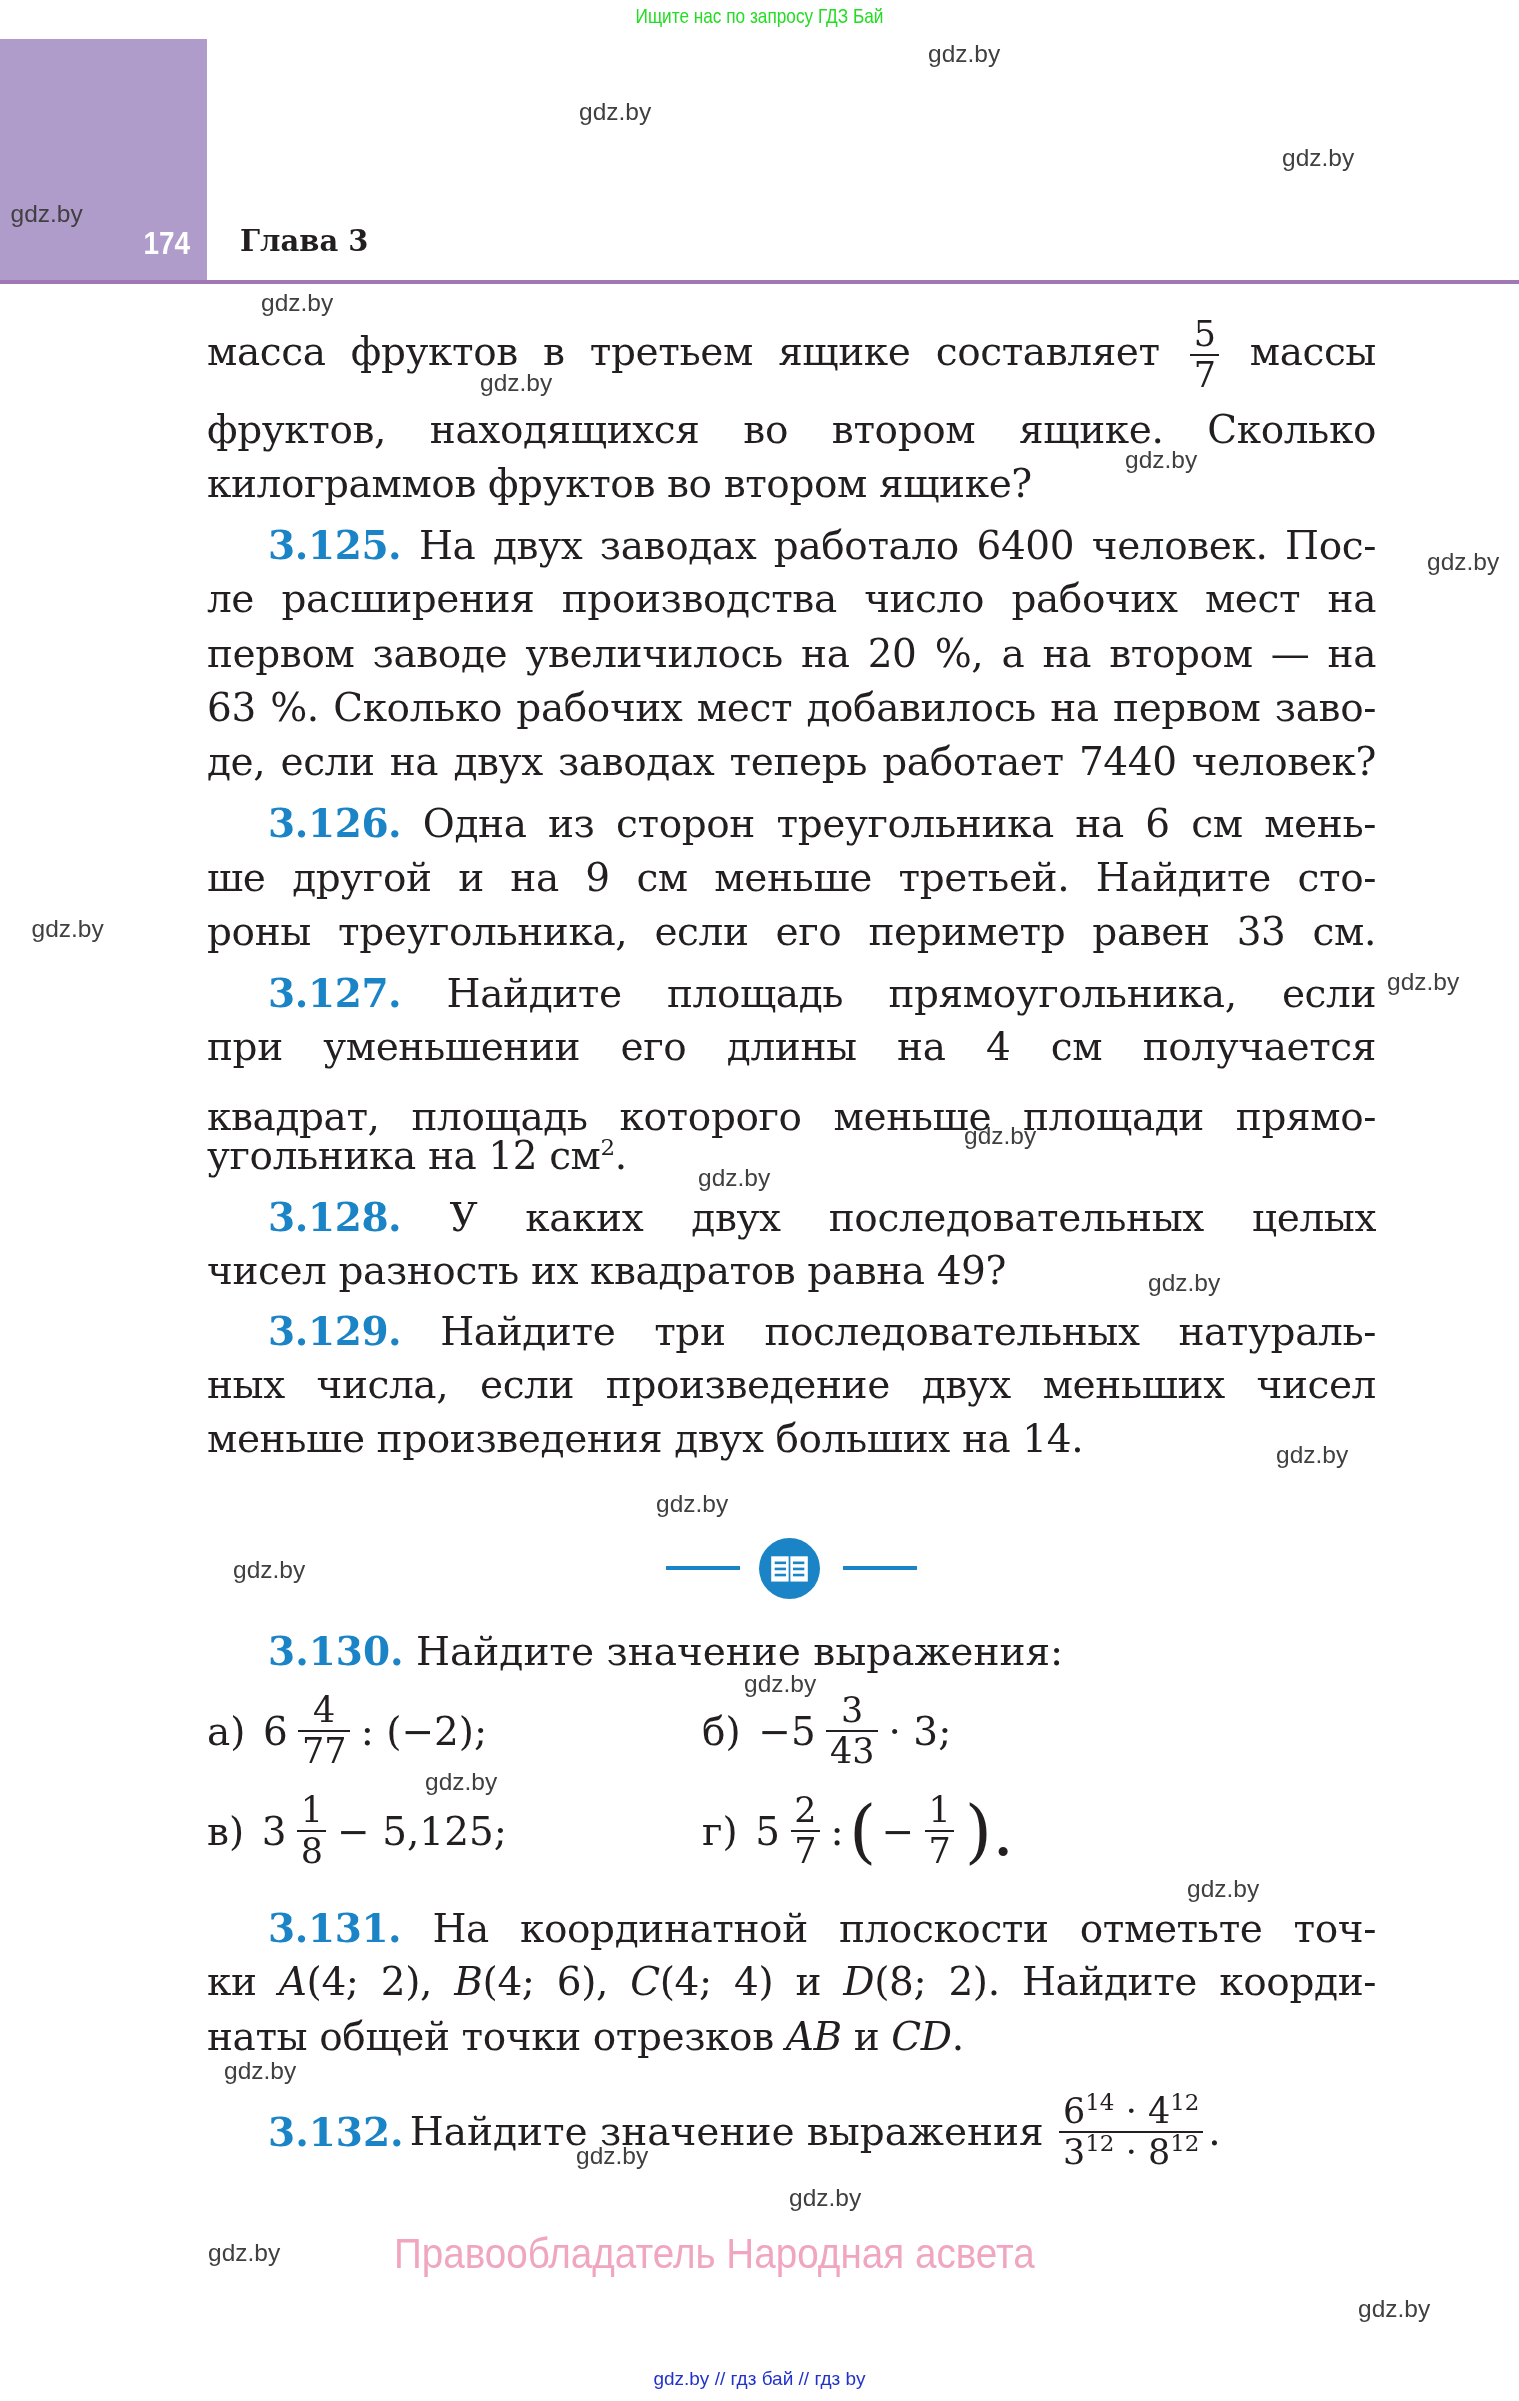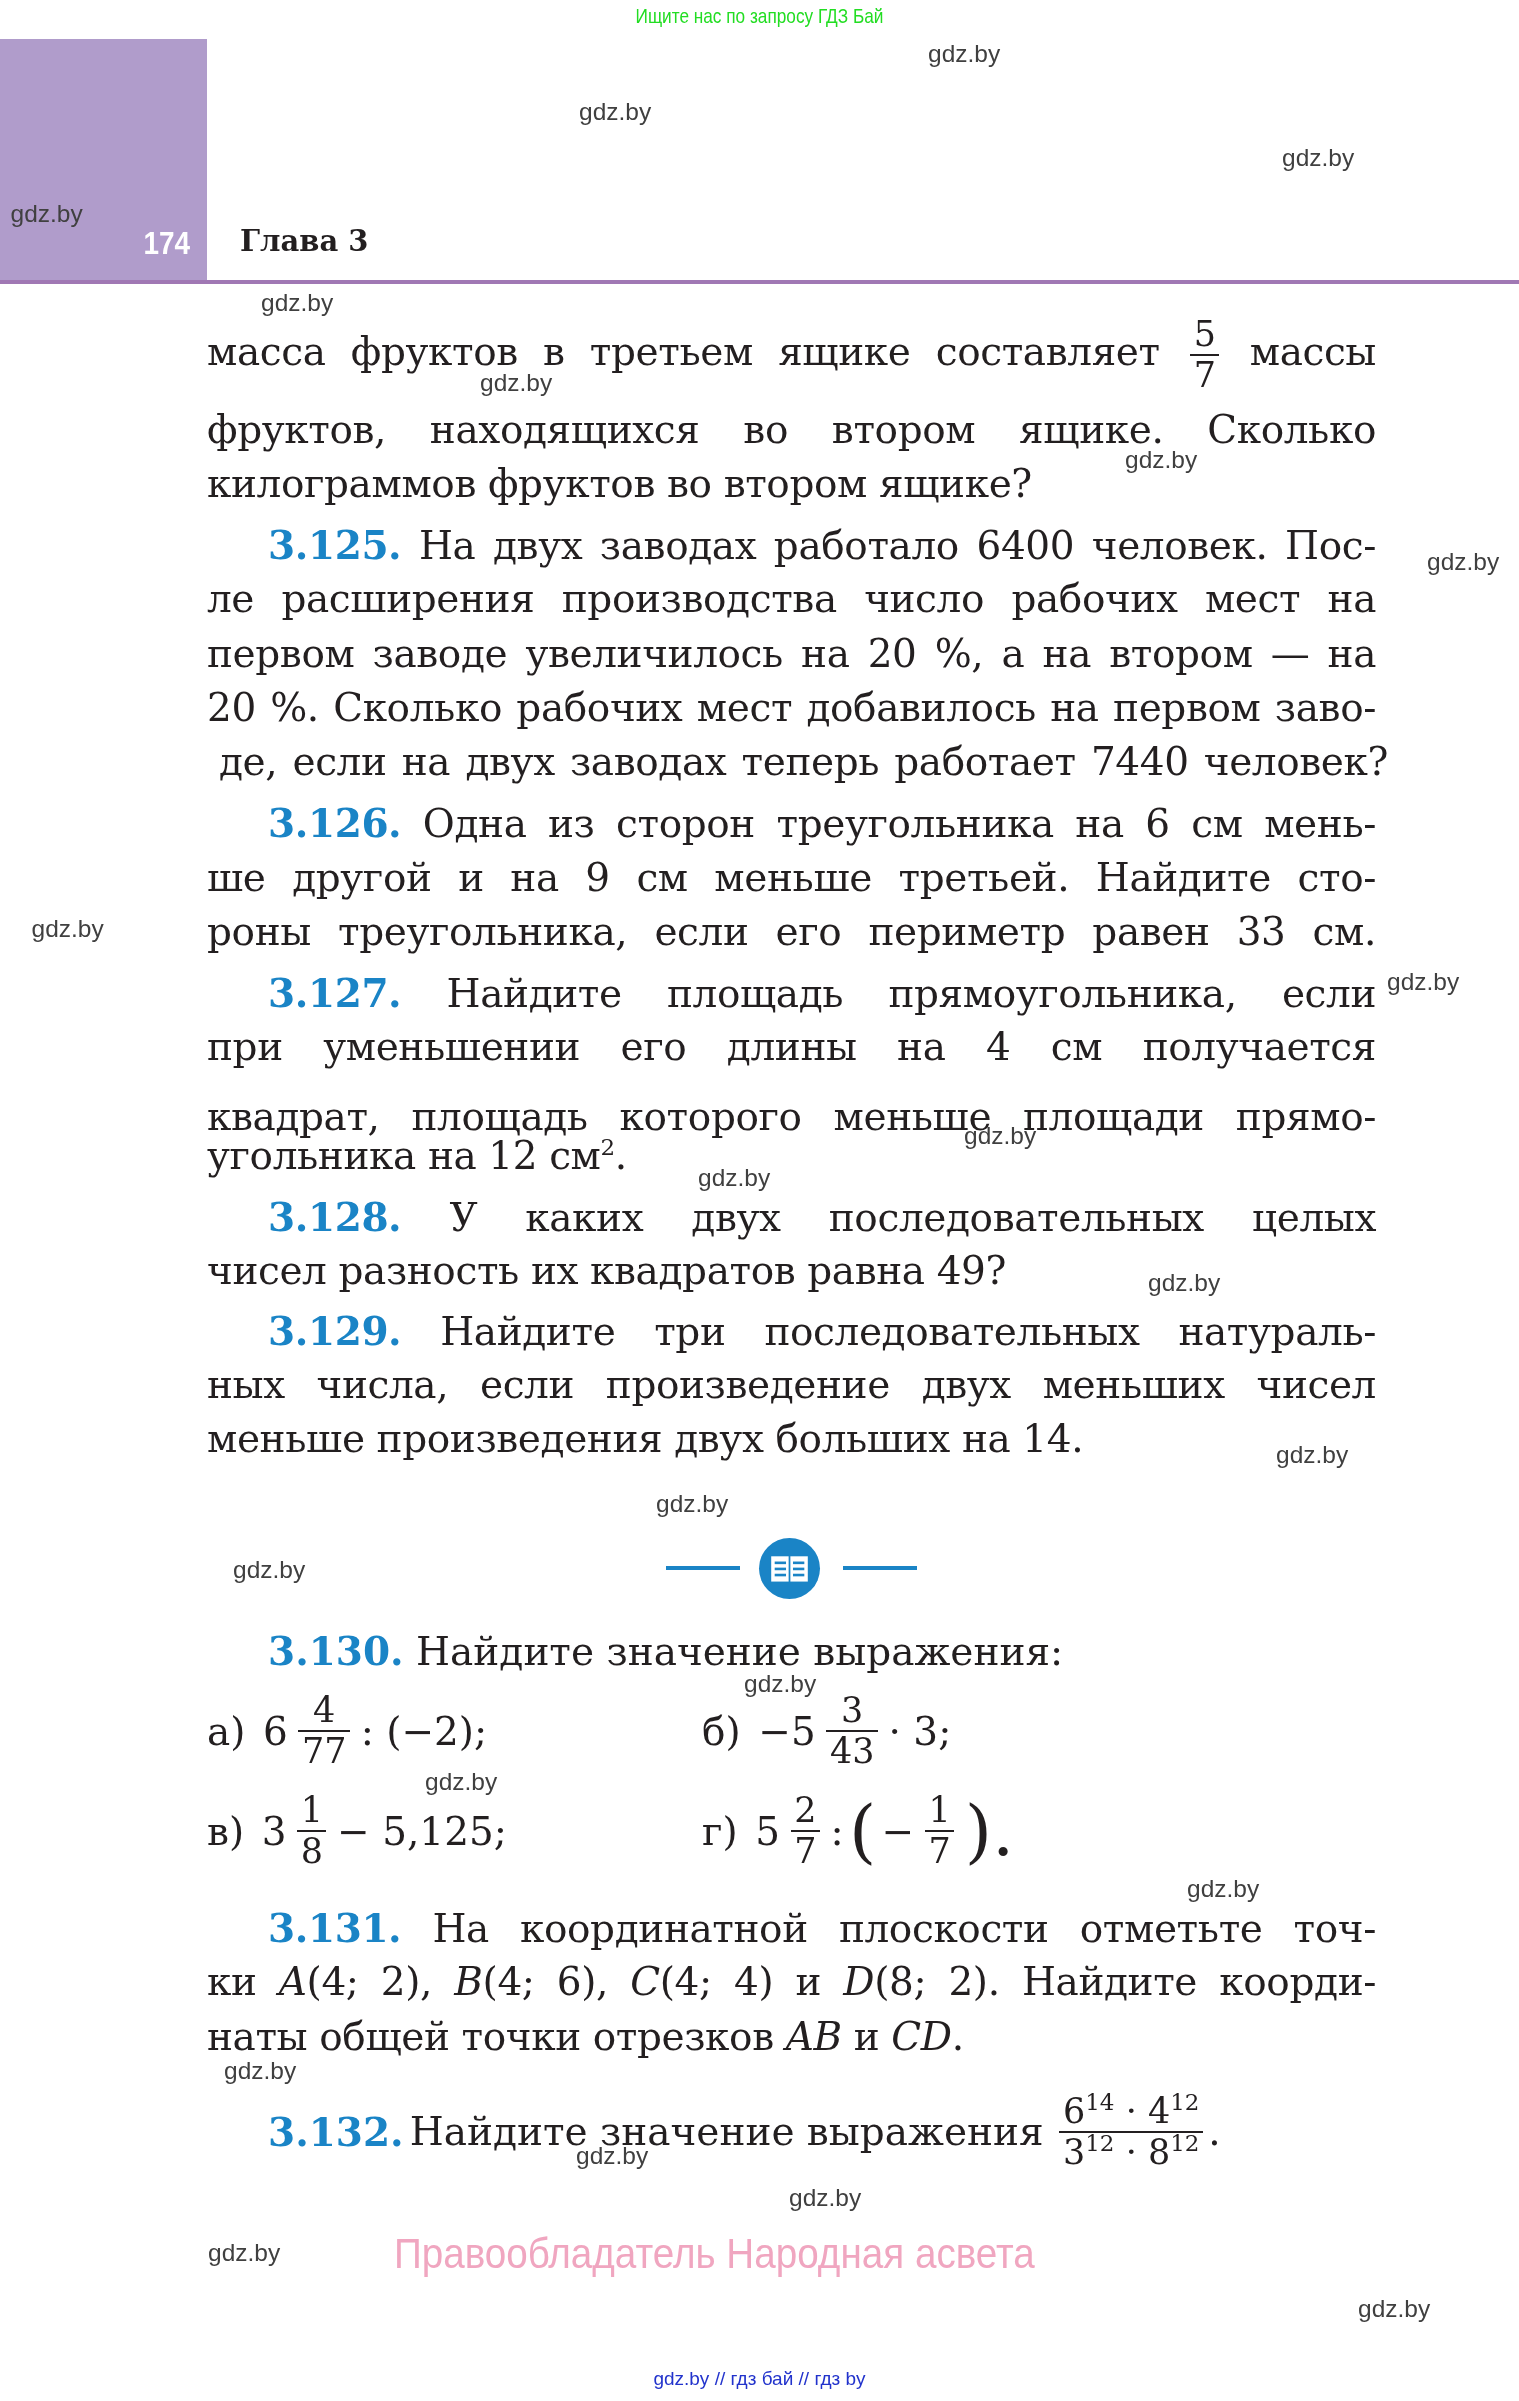--- a/index.html
+++ b/index.html
@@ -103,22 +103,22 @@
   </div>
   <div class="line" style="top:88px;">фруктов, находящихся во втором ящике. Сколько</div>
   <div class="line last" style="top:142px;">килограммов фруктов во втором ящике?</div>
 
   <div class="line indent" style="top:203px; width:1108px;">
     <span class="num">3.125.</span>
     <span>На двух заводах работало 6400 человек. Пос-</span>
   </div>
   <div class="line" style="top:257px;">ле расширения производства число рабочих мест на</div>
   <div class="line" style="top:312px;">первом заводе увеличилось на 20 %, а на втором — на</div>
-  <div class="line" style="top:366px;">20 %. Сколько рабочих мест добавилось на первом заво-</div>
-  <div class="line" style="top:420px;margin-left:12px;">де, если на двух заводах теперь работает 7440 человек?</div>
+  <div class="line" style="top:366px;">63 %. Сколько рабочих мест добавилось на первом заво-</div>
+  <div class="line" style="top:420px;">де, если на двух заводах теперь работает 7440 человек?</div>
 
   <div class="line indent" style="top:481px; width:1108px;">
     <span class="num">3.126.</span>
     <span>Одна из сторон треугольника на 6 см мень-</span>
   </div>
   <div class="line" style="top:536px;">ше другой и на 9 см меньше третьей. Найдите сто-</div>
   <div class="line" style="top:590px;">роны треугольника, если его периметр равен 33 см.</div>
 
   <div class="line indent" style="top:651px; width:1108px;">
     <span class="num">3.127.</span>

